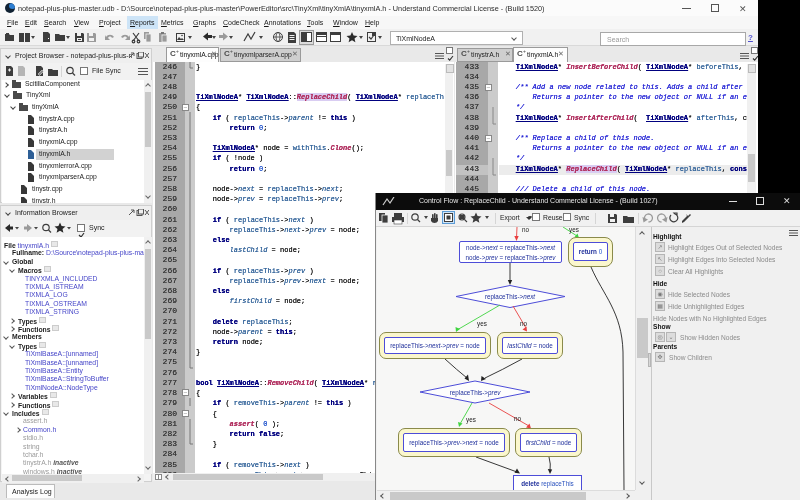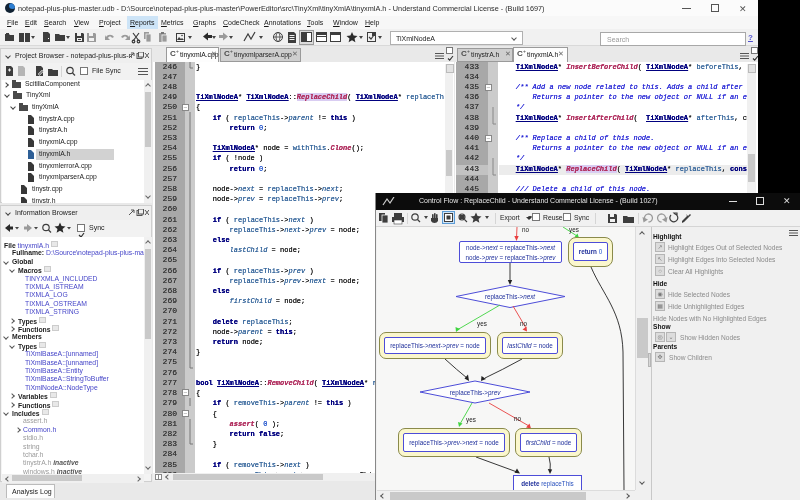--- a/index.html
+++ b/index.html
@@ -17,21 +17,21 @@
 .cvr{display:inline-block;width:4px;height:4px;border:solid #444;border-width:0 1px 1px 0;transform:rotate(-45deg);vertical-align:middle}
 .ddn{display:inline-block;width:0;height:0;border-left:3px solid transparent;border-right:3px solid transparent;border-top:3px solid #333}
 .fold{font-size:6px;color:#777;background:#fff;border:1px solid #888;width:7px;height:7px;line-height:5px;text-align:center}
 </style></head>
 <body>
 
 <div class="abs" style="left:0;top:0;width:758px;height:16px;background:#fbfbfb">
   <div class="abs" style="left:5px;top:3px;width:10px;height:10px;border-radius:50%;background:#123;overflow:hidden">
       <div class="abs" style="left:4px;top:0px;width:7px;height:6px;border-radius:50%;background:#2d7fd3"></div>
     </div>
-  <div class="abs" style="left:18px;top:4px;font-size:7.3px;color:#2b2b2b;white-space:nowrap">notepad-plus-plus-master.udb - D:\Source\notepad-plus-plus-master\PowerEditor\src\TinyXml\tinyXmlA\tinyxmlA.h - Understand Commercial License - (Build 1697)</div>
+  <div class="abs" style="left:18px;top:4px;font-size:7.3px;color:#2b2b2b;white-space:nowrap">notepad-plus-plus-master.udb - D:\Source\notepad-plus-plus-master\PowerEditor\src\TinyXml\tinyXmlA\tinyxmlA.h - Understand Commercial License - (Build 1520)</div>
   <div class="abs" style="left:682px;top:8px;width:9px;height:1px;background:#555"></div>
   <div class="abs" style="left:711px;top:4px;width:8px;height:8px;border:1px solid #555"></div>
   <div class="abs" style="left:739px;top:4px;font-size:9px;color:#555">✕</div>
 </div>
 
 <div class="abs" style="left:0;top:16px;width:758px;height:13px;background:#f7f7f7;font-size:7px;color:#1a1a1a">
   <span class="abs" style="left:7px;top:3px"><u>F</u>ile</span>
   <span class="abs" style="left:25px;top:3px"><u>E</u>dit</span>
   <span class="abs" style="left:44px;top:3px"><u>S</u>earch</span>
   <span class="abs" style="left:74px;top:3px"><u>V</u>iew</span>

